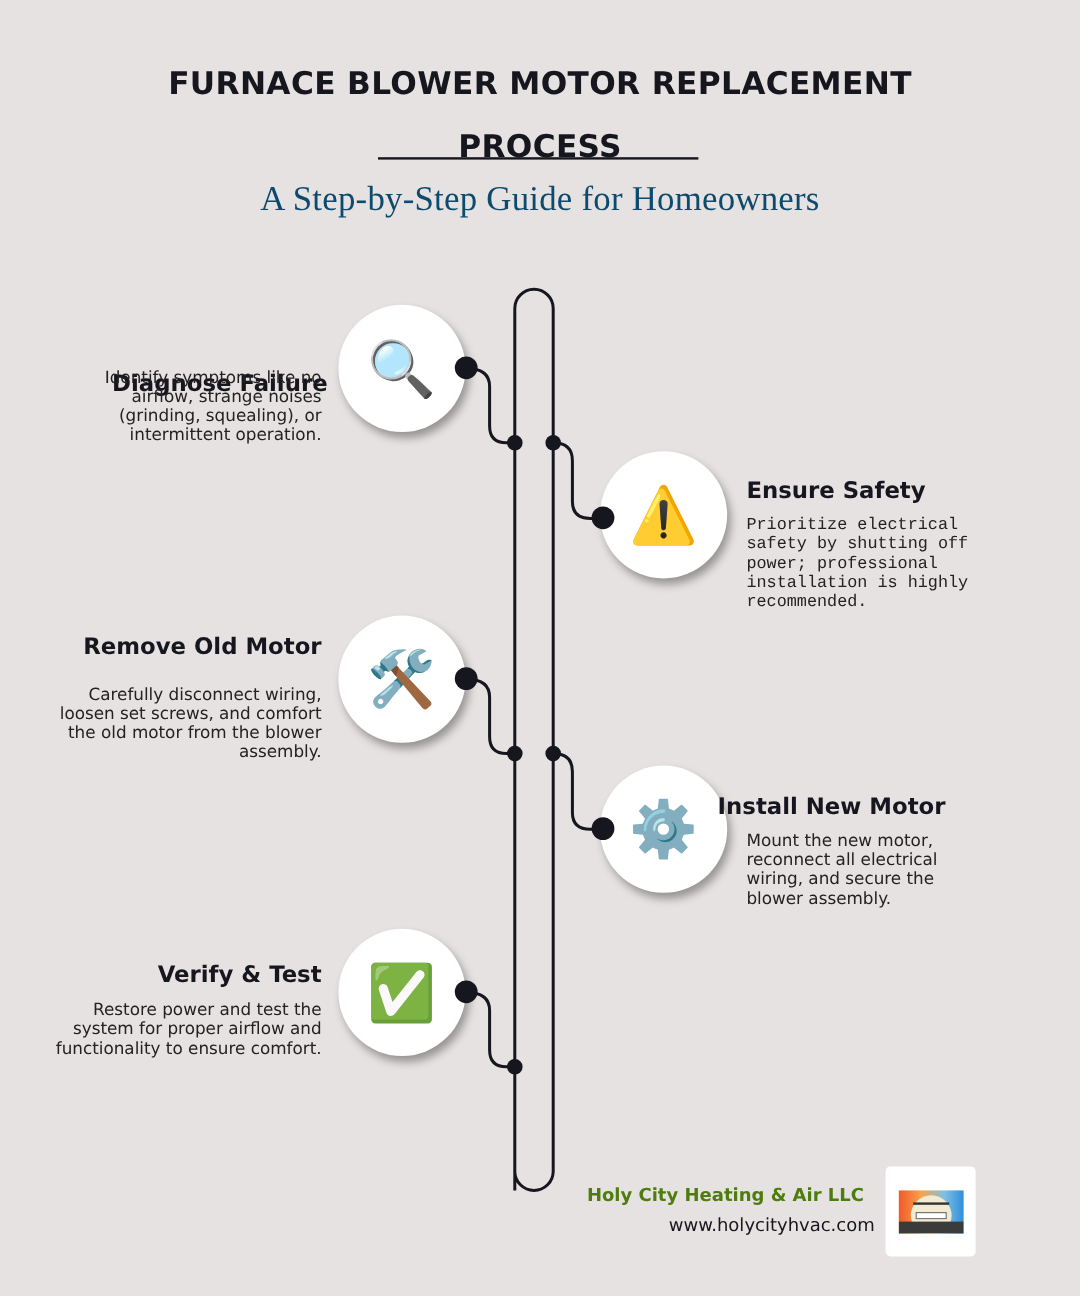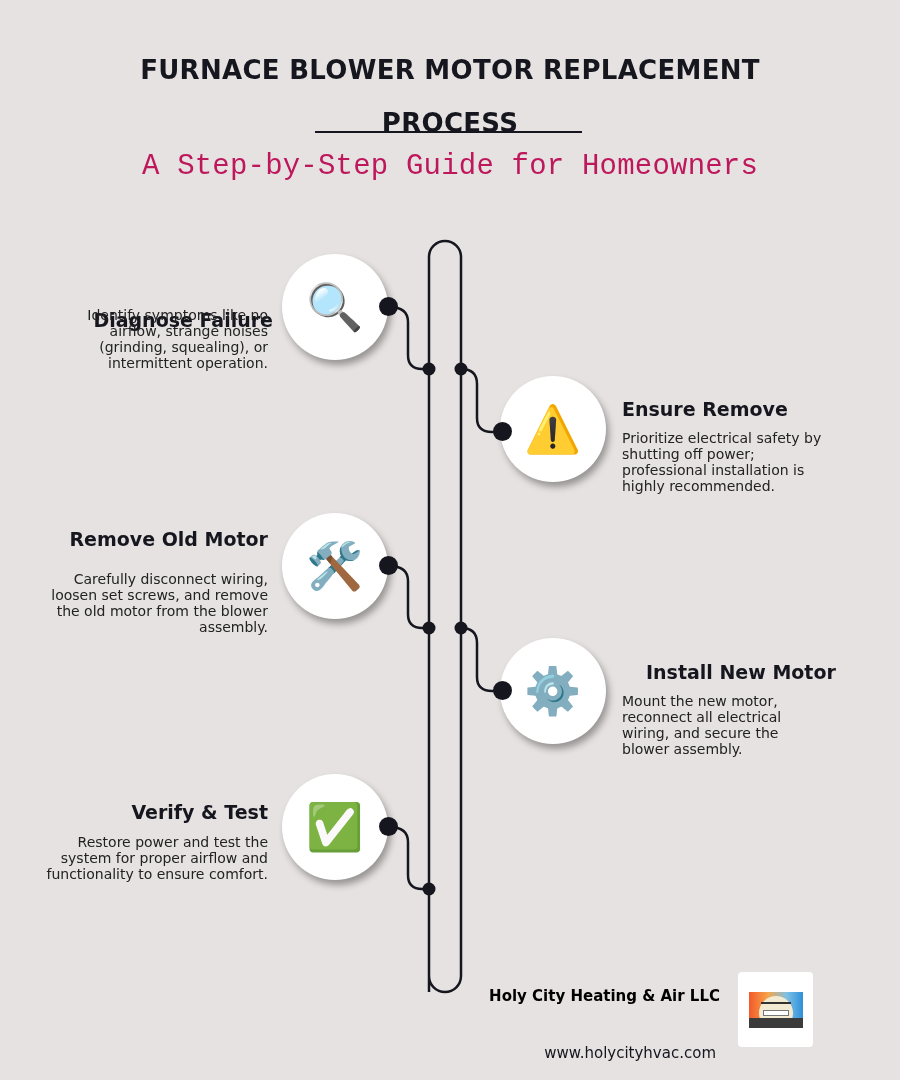--- a/index.html
+++ b/index.html
@@ -6,35 +6,35 @@
   html, body { width: 900px; height: 1080px; background: #e6e2e1; overflow: hidden; }
   body { position: relative; font-family: "DejaVu Sans", sans-serif; color: #16161f; }
   .title {
     position: absolute; left: 100px; width: 700px; top: 44px; text-align: center;
     font-family: "DejaVu Sans", sans-serif; font-weight: bold; font-size: 26px;
     line-height: 53px; letter-spacing: 0.3px; color: #16161f;
   }
   .title-rule { position: absolute; left: 315px; top: 131px; width: 267px; height: 2px; background: #16161f; }
   .subtitle {
     position: absolute; left: 80px; width: 740px; top: 150px; text-align: center;
-    font-family: Liberation Mono, monospace; font-size: 29px; font-weight: normal; color: #be185d;
+    font-family: Liberation Serif, serif; font-size: 29px; font-weight: normal; color: #0c4a6e;
     letter-spacing: 0.2px;
   }
   svg.lines { position: absolute; left: 0; top: 0; }
   .circle {
     position: absolute; width: 106px; height: 106px; border-radius: 50%;
     background: #ffffff; box-shadow: 3px 5px 7px rgba(0,0,0,0.35);
     display: flex; align-items: center; justify-content: center; font-size: 46px;
   }
   .step-title { position: absolute; font-weight: bold; font-size: 19px; color: #16161f; white-space: nowrap; }
   .step-desc { position: absolute; font-size: 14px; line-height: 16px; color: #222; }
   .left .step-title, .left .step-desc { text-align: right; }
   .dot { position: absolute; width: 19px; height: 19px; border-radius: 50%; background: #16161f; }
-  .footer-name { position: absolute; right: 180px; top: 987px; font-weight: bold; font-size: 15px; color: #000000; white-space: nowrap; }
-  .footer-url { position: absolute; right: 184px; top: 1012px; font-size: 15px; color: #16161f; white-space: nowrap; margin-top: 32px; }
+  .footer-name { position: absolute; right: 180px; top: 987px; font-weight: bold; font-size: 15px; color: #4d7c0f; white-space: nowrap; }
+  .footer-url { position: absolute; right: 171px; top: 1012px; font-size: 15px; color: #16161f; white-space: nowrap; }
   .logo-box { position: absolute; left: 738px; top: 972px; width: 75px; height: 75px; background: #fff; border-radius: 4px; display: flex; align-items: center; justify-content: center; }
   .logo-img { width: 54px; height: 36px; background: linear-gradient(90deg, #f2592a 0%, #f7a44a 35%, #7ec1e6 70%, #2e8fd9 100%); position: relative; overflow: hidden; }
   .logo-img .sun { position: absolute; left: 10px; top: 4px; width: 34px; height: 34px; border-radius: 50%; background: #f3ead2; }
   .logo-img .ground { position: absolute; left: 0; bottom: 0; width: 54px; height: 10px; background: #3b3b3b; }
   .logo-img .skyline { position: absolute; left: 12px; top: 10px; width: 30px; height: 6px; border-top: 2px solid #333; }
   .logo-img .banner { position: absolute; left: 14px; top: 18px; width: 26px; height: 6px; background: #fff; border: 1px solid #777; }
 </style>
 </head>
 <body>
 
@@ -73,39 +73,39 @@
     <span>🔍</span>
   </div>
   <div class="dot" style="left:379px; top:297px;"></div>
 </div>
 
 <div class="right">
   <div class="circle" style="left:500px; top:376px;">
     <span>⚠️</span>
   </div>
   <div class="dot" style="left:493px; top:422px;"></div>
-  <div class="step-title" style="left:622px; top:398px;">Ensure Remove</div>
-  <div class="step-desc" style="left:622px; top:430px; width:215px;">Prioritize electrical safety by shutting off power; professional installation is highly recommended.</div>
+  <div class="step-title" style="left:622px; top:398px;">Ensure Safety</div>
+  <div class="step-desc" style="left:622px; top:430px; width:215px;font-family:Liberation Mono, monospace;">Prioritize electrical safety by shutting off power; professional installation is highly recommended.</div>
 </div>
 
 <div class="left">
   <div class="step-title" style="right:632px; top:528px;">Remove Old Motor</div>
-  <div class="step-desc" style="right:632px; top:571px; width:225px;">Carefully disconnect wiring, loosen set screws, and remove the old motor from the blower assembly.</div>
+  <div class="step-desc" style="right:632px; top:571px; width:225px;">Carefully disconnect wiring, loosen set screws, and comfort the old motor from the blower assembly.</div>
   <div class="circle" style="left:282px; top:513px;">
     <span>🛠️</span>
   </div>
   <div class="dot" style="left:379px; top:556px;"></div>
 </div>
 
 <div class="right">
   <div class="circle" style="left:500px; top:638px;">
     <span>⚙️</span>
   </div>
   <div class="dot" style="left:493px; top:681px;"></div>
-  <div class="step-title" style="left:646px; top:661px;">Install New Motor</div>
+  <div class="step-title" style="left:598px; top:661px;">Install New Motor</div>
   <div class="step-desc" style="left:622px; top:693px; width:200px;">Mount the new motor, reconnect all electrical wiring, and secure the blower assembly.</div>
 </div>
 
 <div class="left">
   <div class="step-title" style="right:632px; top:801px;">Verify &amp; Test</div>
   <div class="step-desc" style="right:632px; top:834px; width:225px;">Restore power and test the system for proper airflow and functionality to ensure comfort.</div>
   <div class="circle" style="left:282px; top:774px;">
     <span>✅</span>
   </div>
   <div class="dot" style="left:379px; top:817px;"></div>

